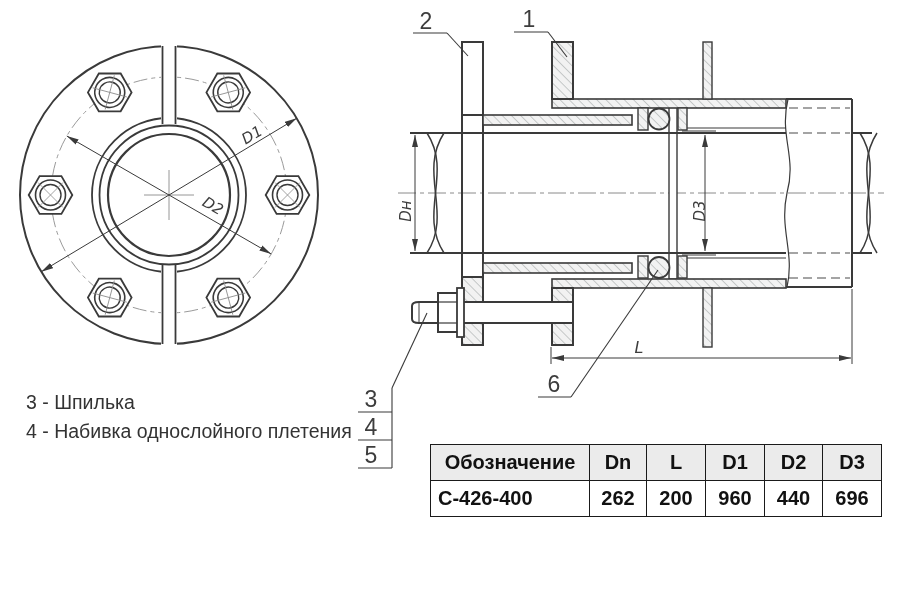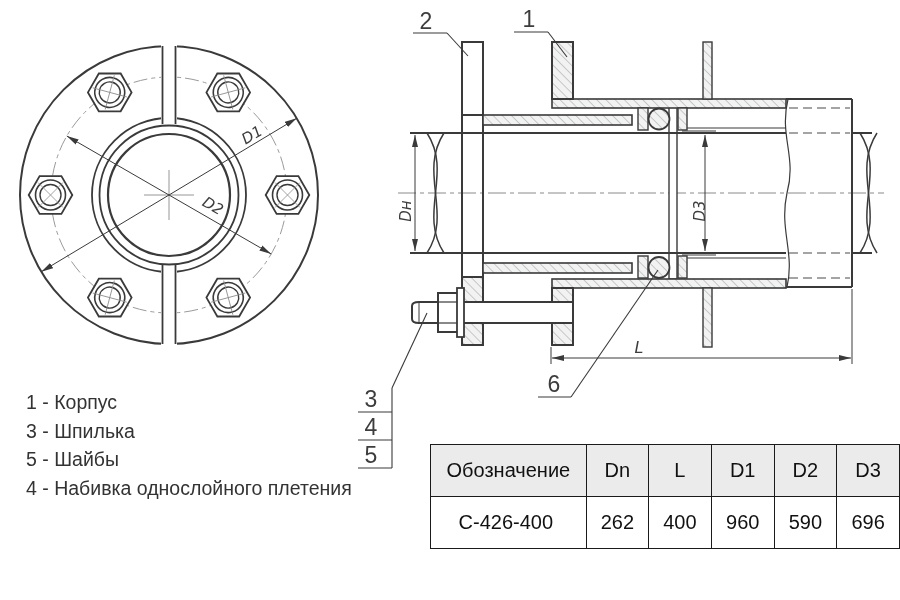--- a/index.html
+++ b/index.html
@@ -7,24 +7,24 @@
          font-family:"Liberation Sans",sans-serif;color:#3a3a3a;}
   #lineart{position:absolute;left:0;top:0;}
   .ovl{position:absolute;white-space:nowrap;color:#3d3d3d;}
   .callout{font-size:23px;text-align:center;}
   .dimlab{font-style:italic;font-size:15px;text-align:center;
           font-family:"DejaVu Sans",sans-serif;}
   .rot{transform-origin:50% 50%;}
   #legend{position:absolute;left:26px;top:388px;font-size:19.5px;line-height:28.7px;color:#333;}
   #spec-table{position:absolute;left:430px;top:444px;border-collapse:collapse;
               font-size:20px;color:#111;}
-  #spec-table td,#spec-table th{border:1.5px solid #1a1a1a;padding:12px;height:27px;
-              text-align:center;font-weight:normal;line-height:27px;}
+  #spec-table td,#spec-table th{border:1.5px solid #1a1a1a;padding:4px;height:27px;
+              text-align:center;font-weight:bold;line-height:27px;}
   #spec-table thead th{background:#ebebeb;}
-  #spec-table td.desig{text-align:center;padding-left:7px;}
+  #spec-table td.desig{text-align:left;padding-left:7px;}
   .c0{width:150px;} .c1{width:48px;} .c2{width:50px;} .c3{width:50px;} .c4{width:49px;} .c5{width:50px;}
 </style>
 </head>
 <body>
 
 <div id="stage">
 
 <svg id="lineart" width="900" height="600" viewBox="0 0 900 600">
   <defs>
     <pattern id="h" width="6.5" height="6.5" patternUnits="userSpaceOnUse" patternTransform="rotate(-45)">
@@ -185,42 +185,40 @@
 <div class="ovl callout" style="left:356px;top:442px;width:30px;">5</div>
 <div class="ovl callout" style="left:542px;top:371px;width:24px;">6</div>
 
 <div class="ovl dimlab rot" style="left:222px;top:126px;width:60px;transform:rotate(-31deg);">D1</div>
 <div class="ovl dimlab rot" style="left:183px;top:197px;width:60px;transform:rotate(30deg);">D2</div>
 <div class="ovl dimlab rot" style="left:376px;top:202px;width:60px;transform:rotate(-90deg);">Dн</div>
 <div class="ovl dimlab rot" style="left:670px;top:202px;width:60px;transform:rotate(-90deg);">D3</div>
 <div class="ovl dimlab" style="left:619px;top:338px;width:40px;font-size:16px;">L</div>
 
 <div id="legend">
-  <div>1 - Корпус</div>
   <div>3 - Шпилька</div>
-  <div>5 - Шайбы</div>
   <div>4 - Набивка однослойного плетения</div>
 </div>
 
 <table id="spec-table">
   <thead>
     <tr>
       <th class="c0">Обозначение</th>
       <th class="c1">Dn</th>
       <th class="c2">L</th>
       <th class="c3">D1</th>
       <th class="c4">D2</th>
       <th class="c5">D3</th>
     </tr>
   </thead>
   <tbody>
     <tr>
       <td class="desig">С-426-400</td>
       <td>262</td>
-      <td>400</td>
+      <td>200</td>
       <td>960</td>
-      <td>590</td>
+      <td>440</td>
       <td>696</td>
     </tr>
   </tbody>
 </table>
 
 </div>
 
 </body></html>

